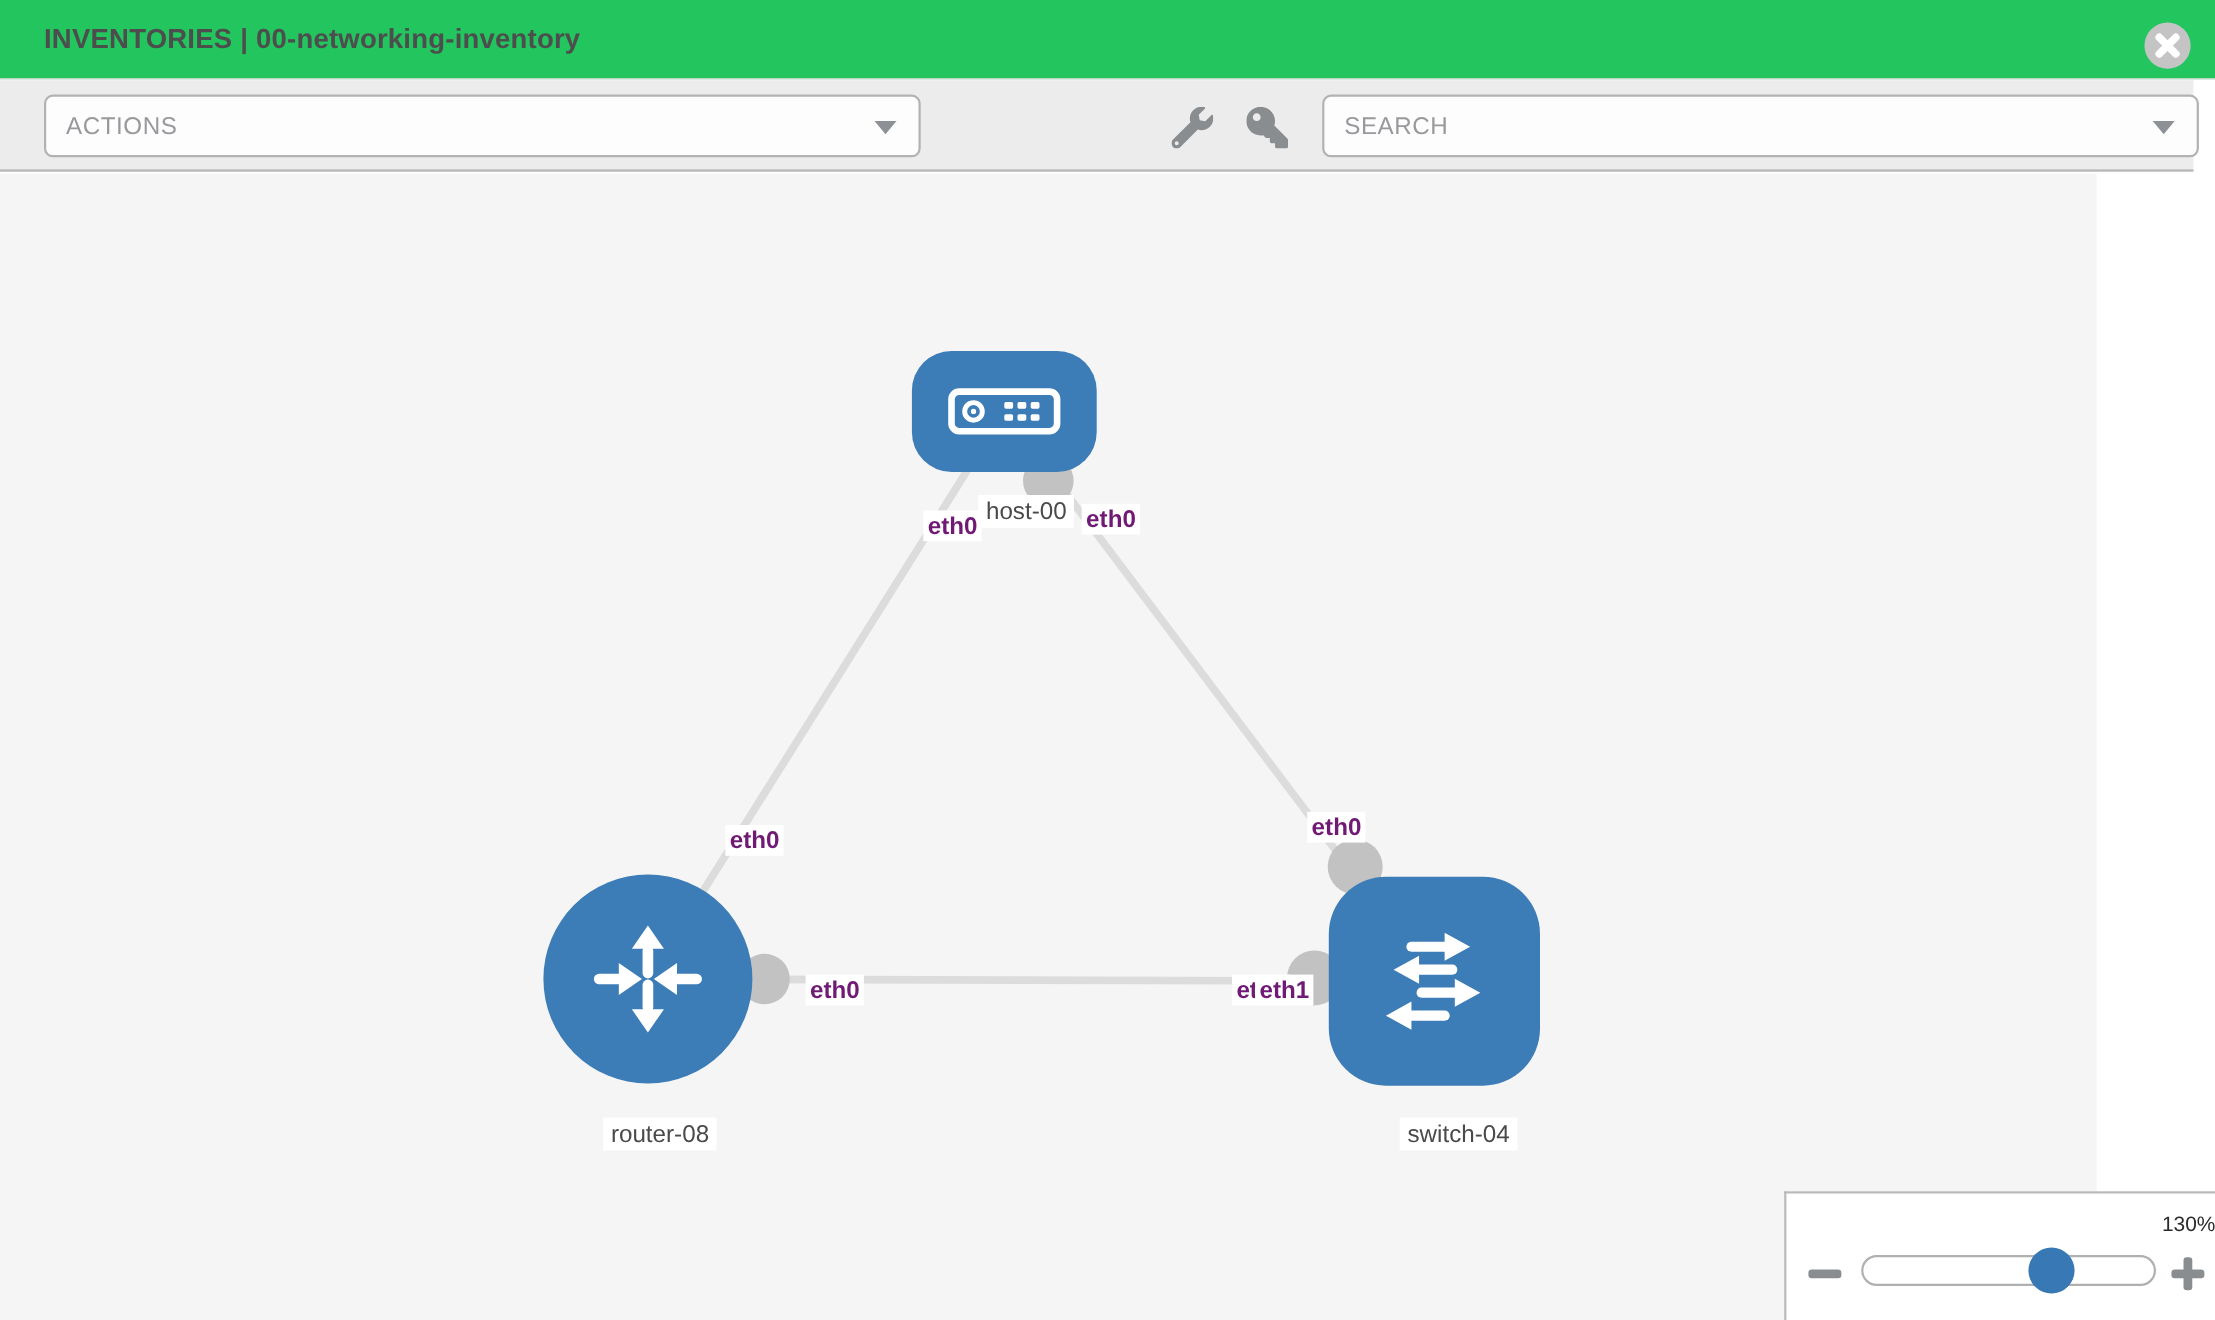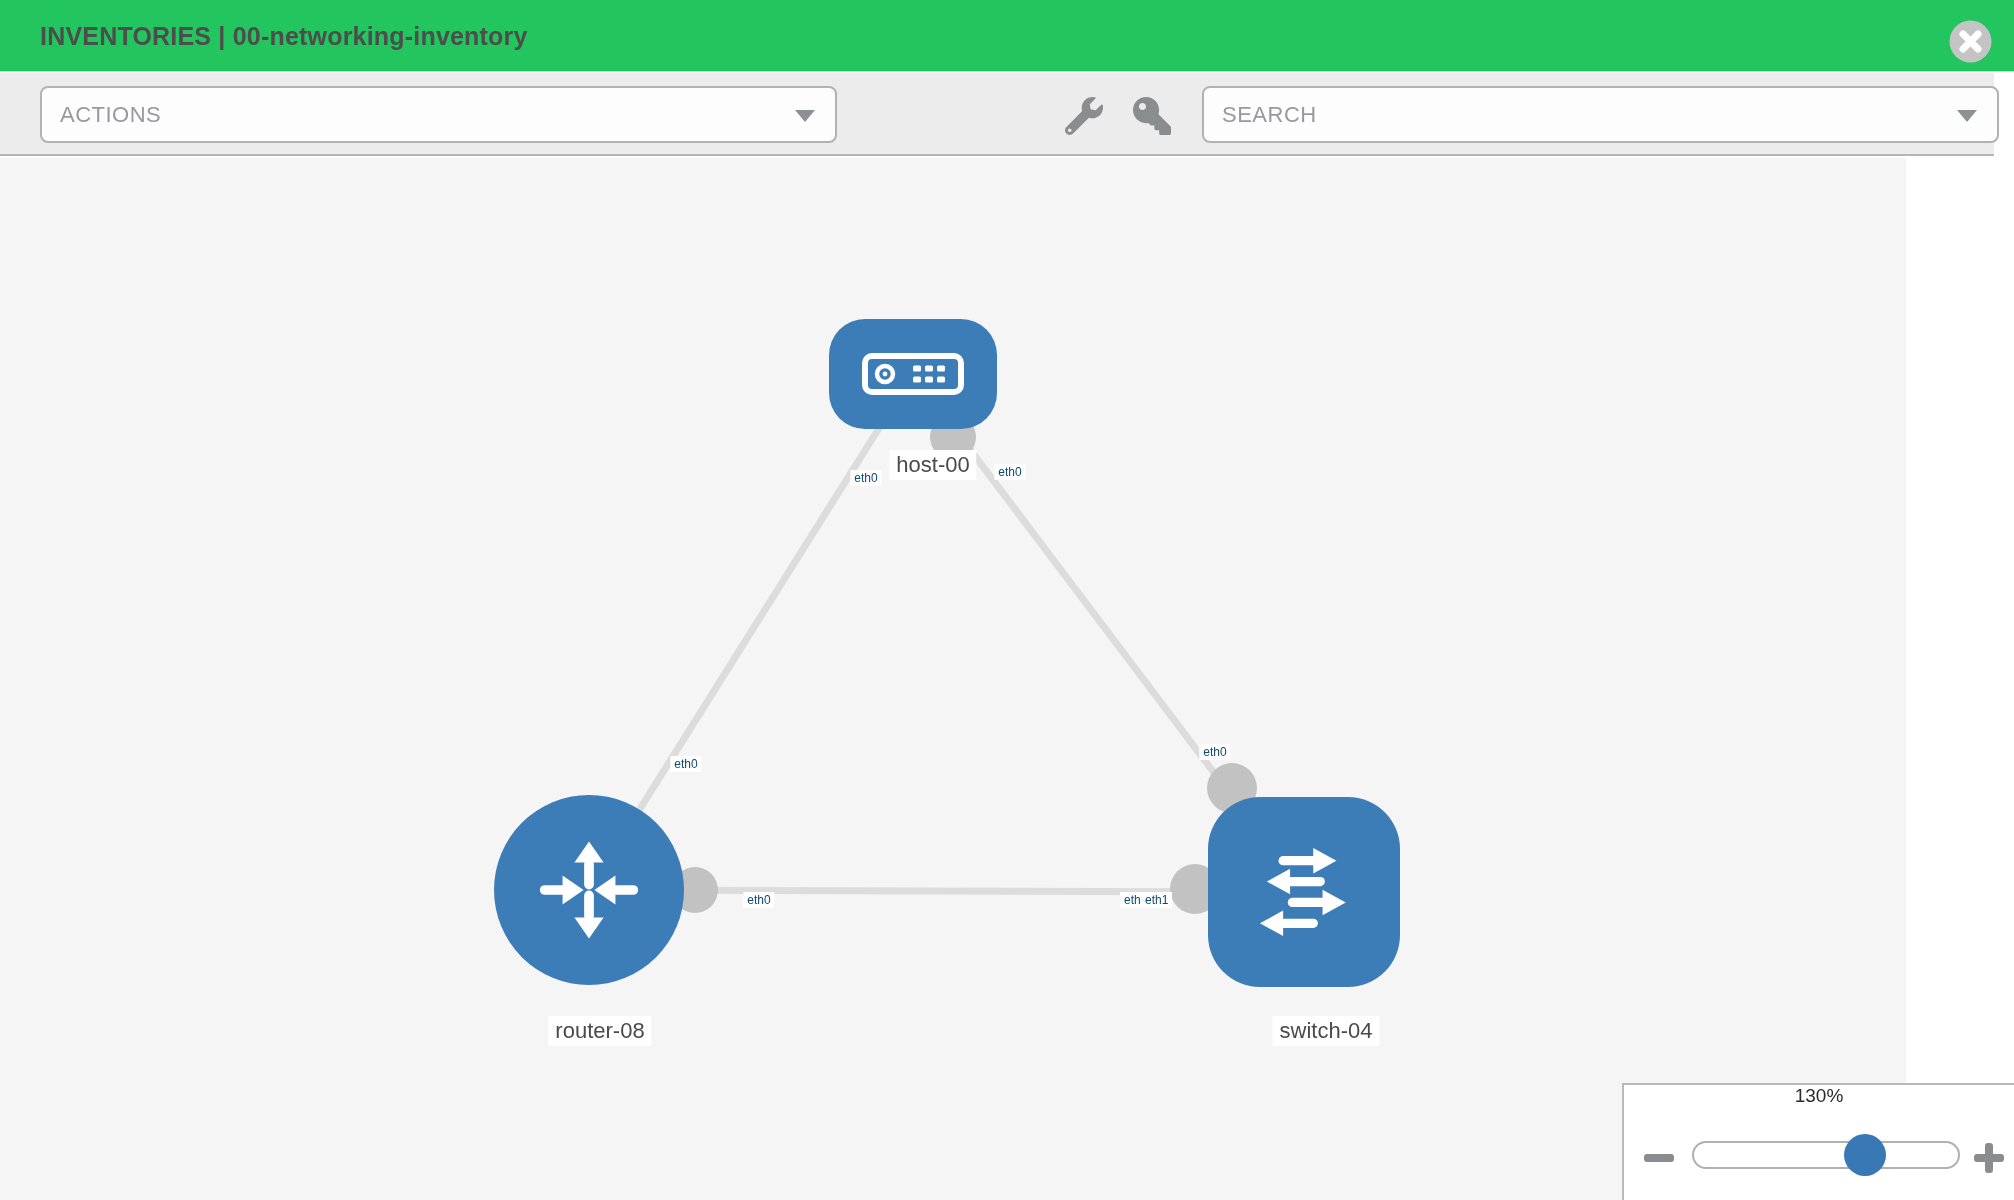--- a/index.html
+++ b/index.html
@@ -38,37 +38,37 @@
   .links  { position:absolute; left:0; top:0; }
   .iface-dot { position:absolute; border-radius:50%; background:#c2c2c2; }
   .node { position:absolute; background:#3c7cb7; display:flex;
           align-items:center; justify-content:center; cursor:pointer; }
   .node-host   { left:829px;  top:161px; width:168px; height:110px; border-radius:36px; }
   .node-router { left:494px;  top:637px; width:190px; height:190px; border-radius:50%; }
   .node-switch { left:1208px; top:639px; width:192px; height:190px; border-radius:52px; }
   .node-label { position:absolute; transform:translate(-50%,-50%); background:#fff;
                 color:#4a4a4a; font-size:22px; padding:2px 7px; white-space:nowrap; z-index:6; }
   .eth-label  { position:absolute; transform:translate(-50%,-50%); background:#fff;
-                color:#0c4a6e; font-size:12px; padding:1px 4px; white-space:nowrap; z-index:5; }
+                color:#701a75; font-size:22px; padding:1px 4px; white-space:nowrap; z-index:5;font-weight:bold; }
   .eth-label.anchor-left { transform:translateY(-50%); }
   .lbl-host   { left:933px;  top:307px; }
   .lbl-router { left:600px;  top:873px; }
   .lbl-switch { left:1326px; top:873px; }
   .eth-host-left   { left:866px;  top:320px; }
   .eth-host-right  { left:1010px; top:314px; }
   .eth-router-top  { left:686px;  top:606px; }
   .eth-switch-top  { left:1215px; top:594px; }
   .eth-router-right{ left:759px;  top:742px; }
   .eth-overlap-under { left:1120px; top:742px; z-index:4; }
   .eth-overlap-over  { left:1141px; top:742px; z-index:5; }
 
   
   .zoom-panel { position:absolute; left:1622px; top:1083px; width:392px; height:117px;
                 background:#fff; border-top:2px solid #b9b9b9; border-left:2px solid #b9b9b9; }
-  .zoom-level { margin-top:0; text-align:center; font-size:19px; color:#2b2b2b; }
+  .zoom-level { margin-top:18px; text-align:right; font-size:19px; color:#2b2b2b; }
   .zoom-row { position:absolute; left:0; top:48px; width:100%; height:50px; }
   .zoom-btn { position:absolute; border:none; background:transparent; cursor:pointer; padding:0; }
   .zoom-out { left:18px; top:18px; width:34px; height:14px; }
   .zoom-in  { left:348px; top:8px; width:34px; height:34px; }
   .slider-track { position:absolute; left:68px; top:8px; width:268px; height:28px;
                   background:#fff; border:2px solid #b0b0b0; border-radius:15px; cursor:pointer; }
   .slider-thumb { position:absolute; left:150px; top:-9px; width:42px; height:42px;
                   border-radius:50%; background:#3878b4; cursor:grab; }
 </style>
 </head>

